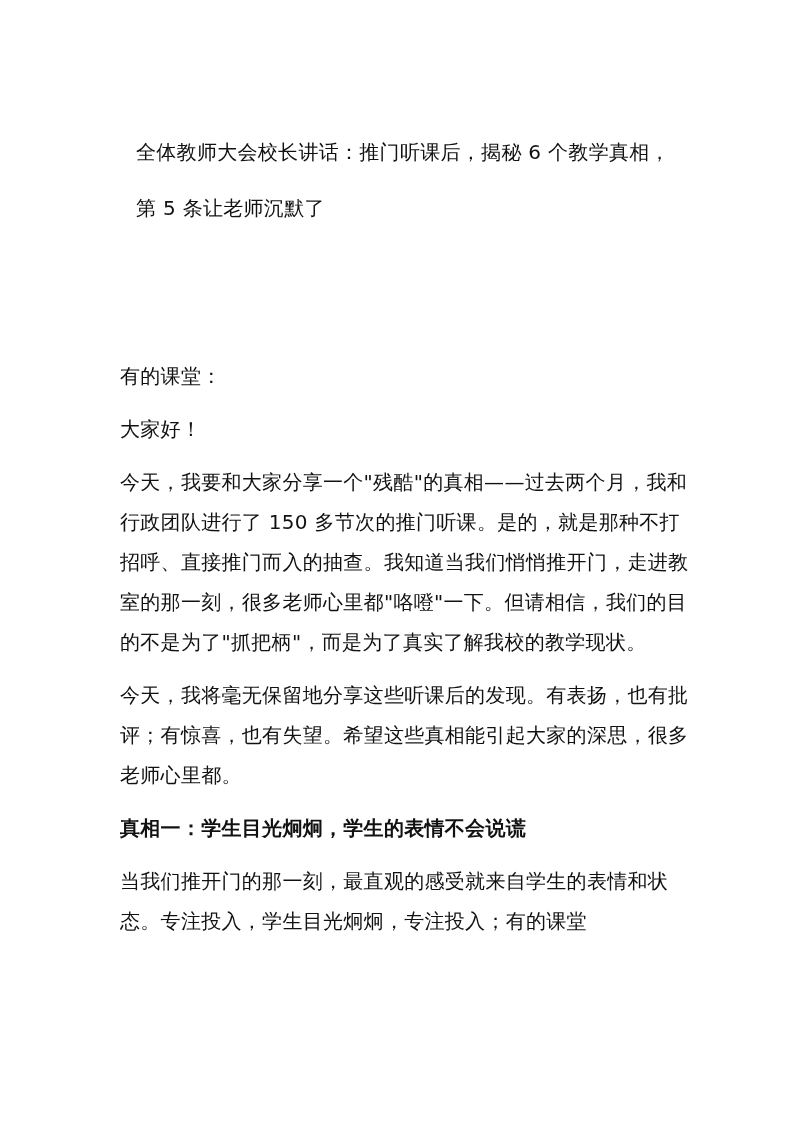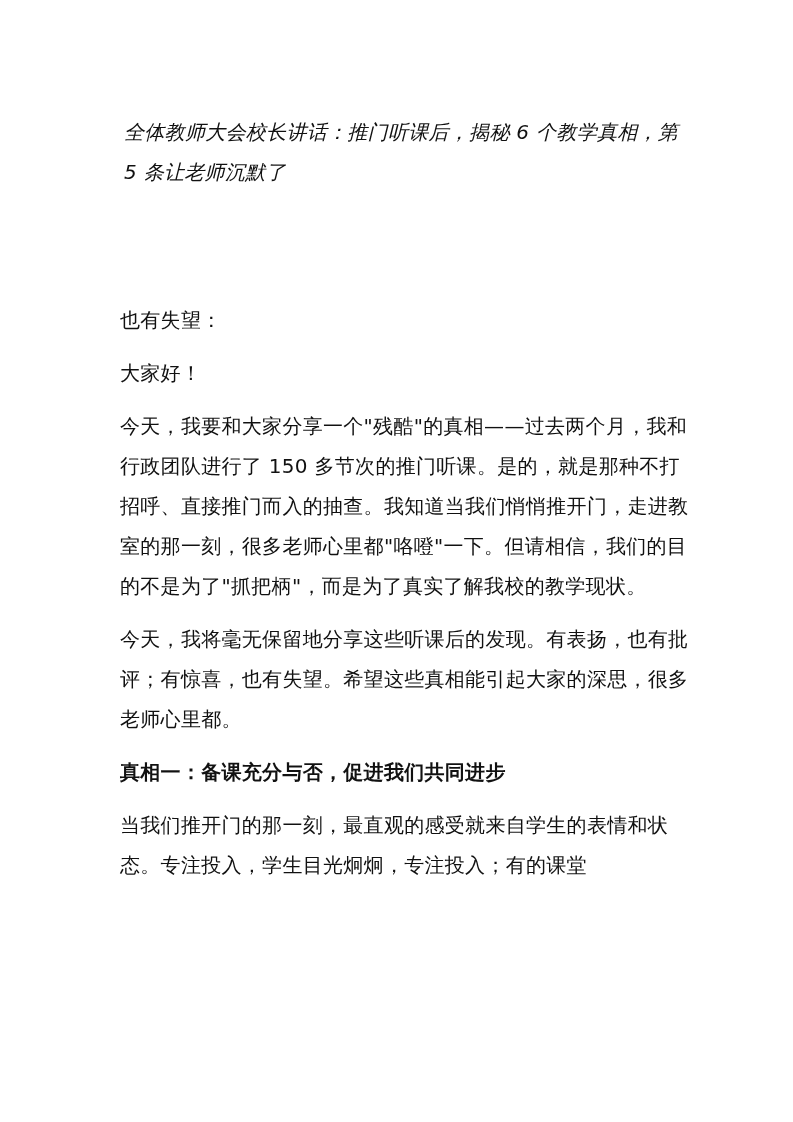--- a/index.html
+++ b/index.html
@@ -16,25 +16,24 @@
       color: #111111;
     }
     .page {
       position: absolute;
       left: 120px;
       top: 108px;
       width: 572px;
     }
     .title {
       font-size: 20px;
-      line-height: 40px;
-      margin: 4px;
+      line-height: 56px;
+      margin: 16px;
       font-weight: normal;
       letter-spacing: 0.3px;
-      font-style: italic;
     }
     .spacer {
       height: 104px;
     }
     p {
       font-size: 20px;
       line-height: 40px;
       margin: 0 0 13px 0;
       letter-spacing: 0.3px;
     }
@@ -48,19 +47,19 @@
       margin: 0 0 13px 0;
       letter-spacing: 0.3px;
     }
   </style>
 </head>
 <body>
 
 <div class="page">
   <h1 class="title">全体教师大会校长讲话：推门听课后，揭秘 6 个教学真相，第 5 条让老师沉默了</h1>
   <div class="spacer"></div>
-  <p class="greeting">也有失望：</p>
+  <p class="greeting">有的课堂：</p>
   <p class="greeting">大家好！</p>
   <p>今天，我要和大家分享一个"残酷"的真相——过去两个月，我和行政团队进行了 150 多节次的推门听课。是的，就是那种不打招呼、直接推门而入的抽查。我知道当我们悄悄推开门，走进教室的那一刻，很多老师心里都"咯噔"一下。但请相信，我们的目的不是为了"抓把柄"，而是为了真实了解我校的教学现状。</p>
   <p>今天，我将毫无保留地分享这些听课后的发现。有表扬，也有批评；有惊喜，也有失望。希望这些真相能引起大家的深思，很多老师心里都。</p>
-  <h2 class="section">真相一：备课充分与否，促进我们共同进步</h2>
+  <h2 class="section">真相一：学生目光炯炯，学生的表情不会说谎</h2>
   <p>当我们推开门的那一刻，最直观的感受就来自学生的表情和状态。专注投入，学生目光炯炯，专注投入；有的课堂</p>
 </div>
 
 </body></html>

